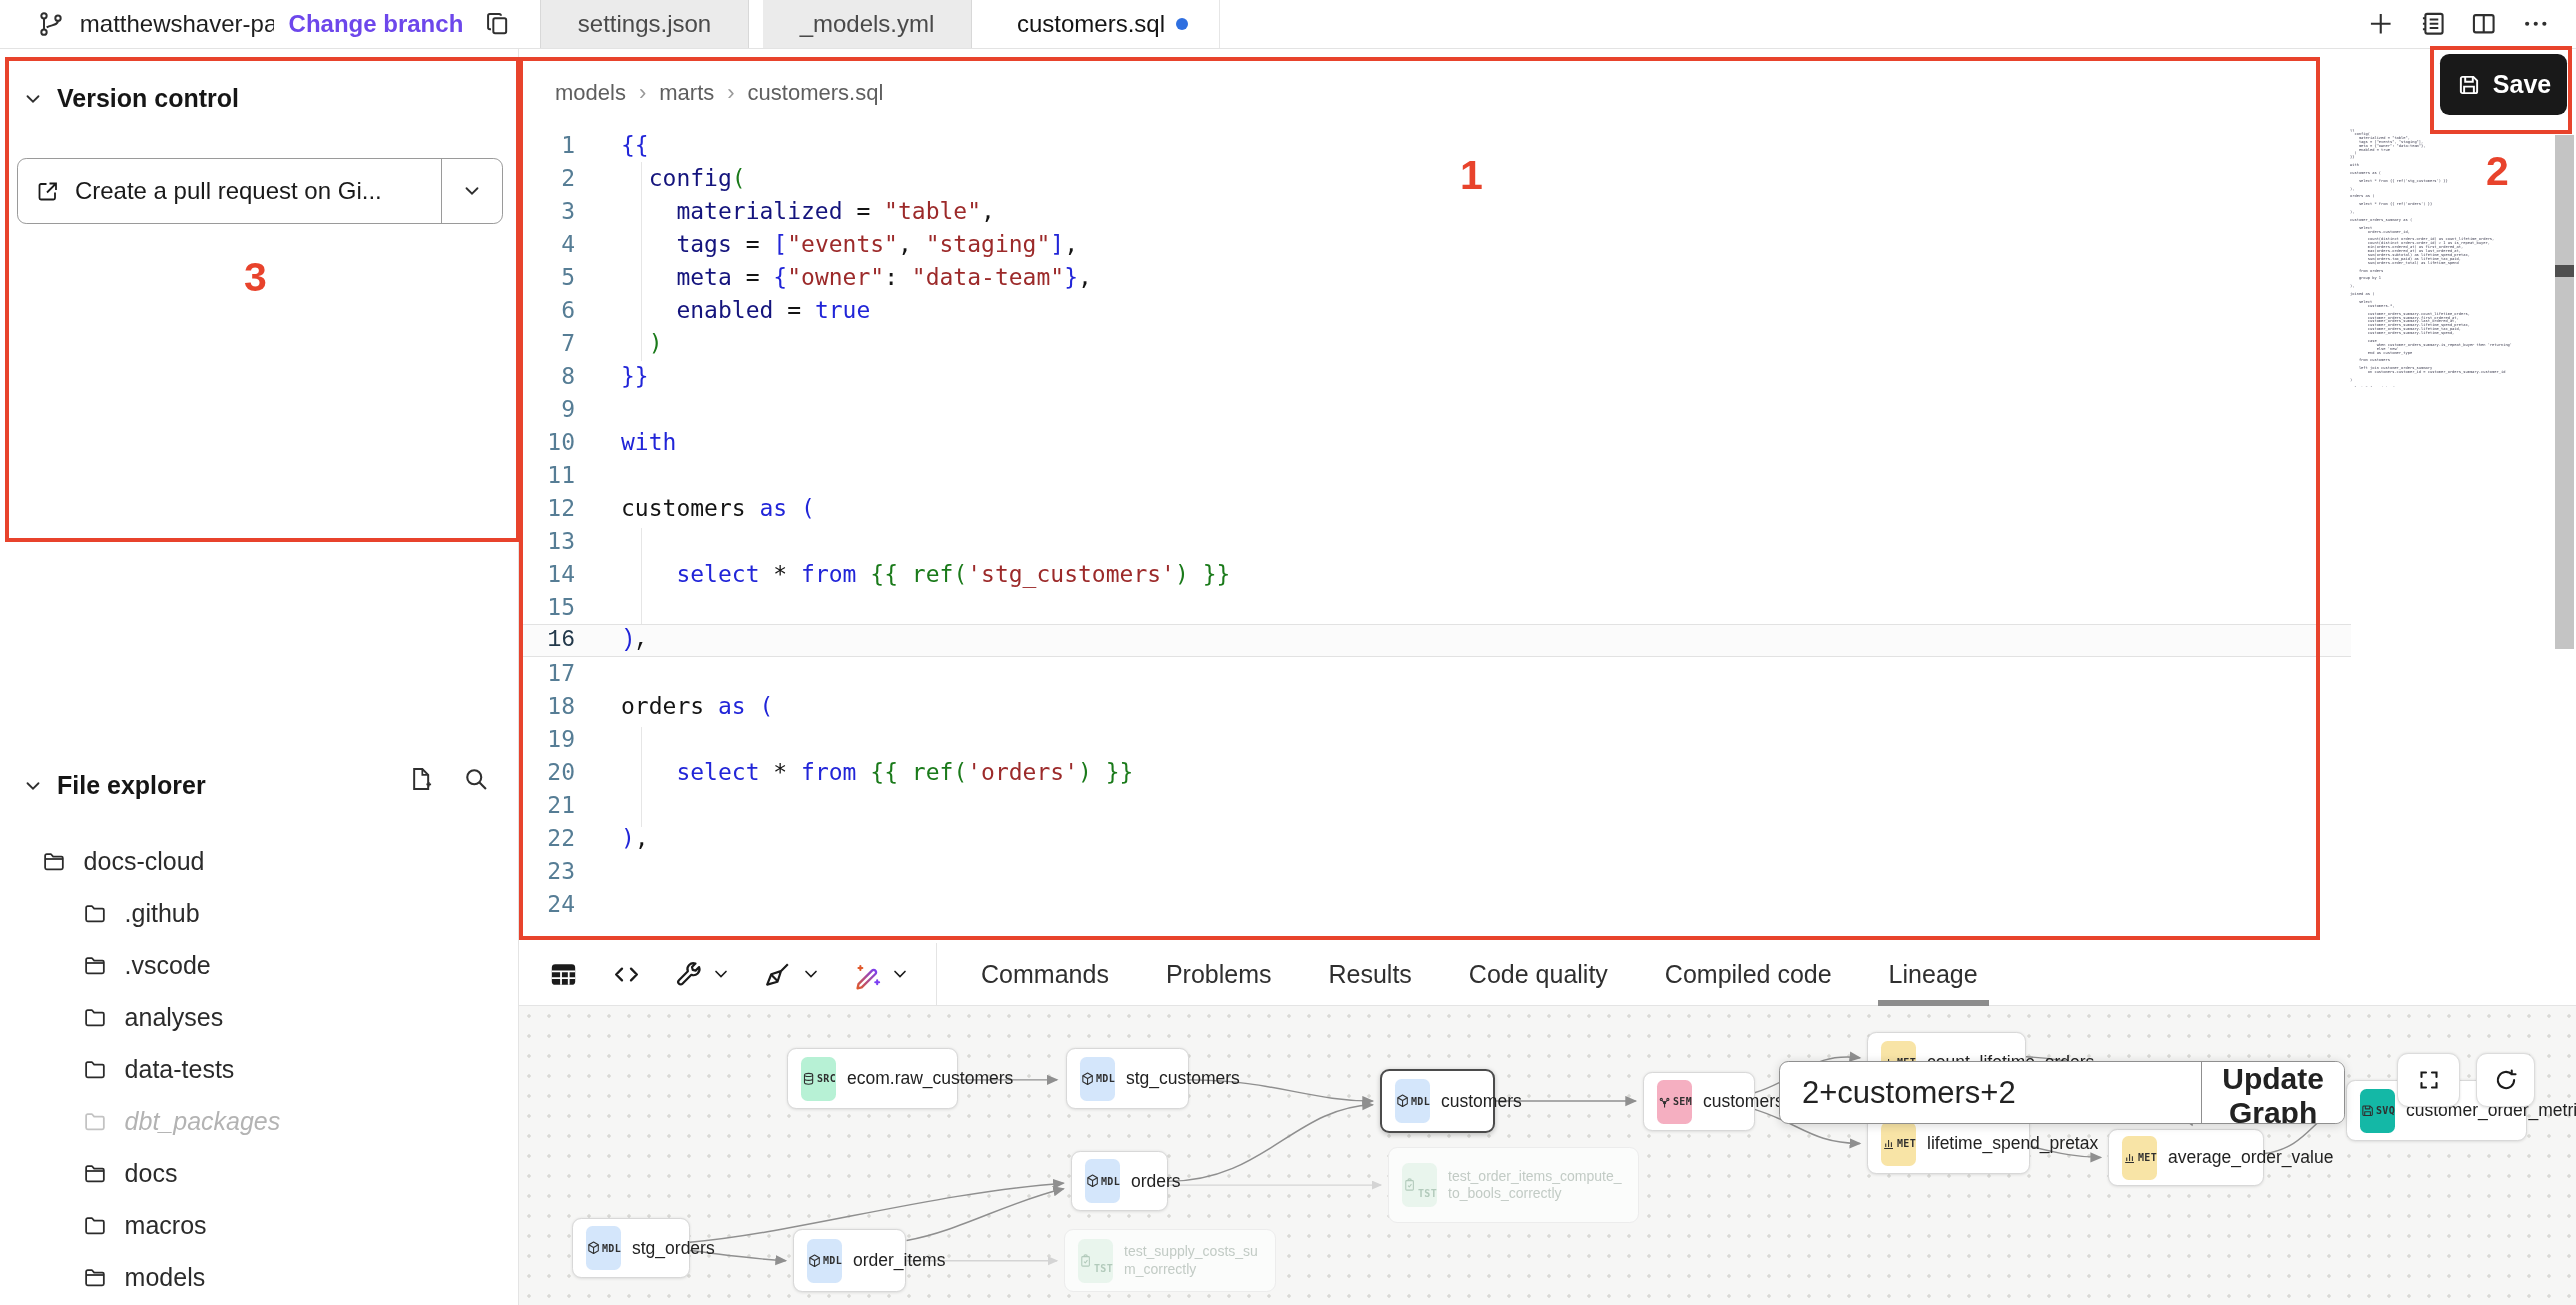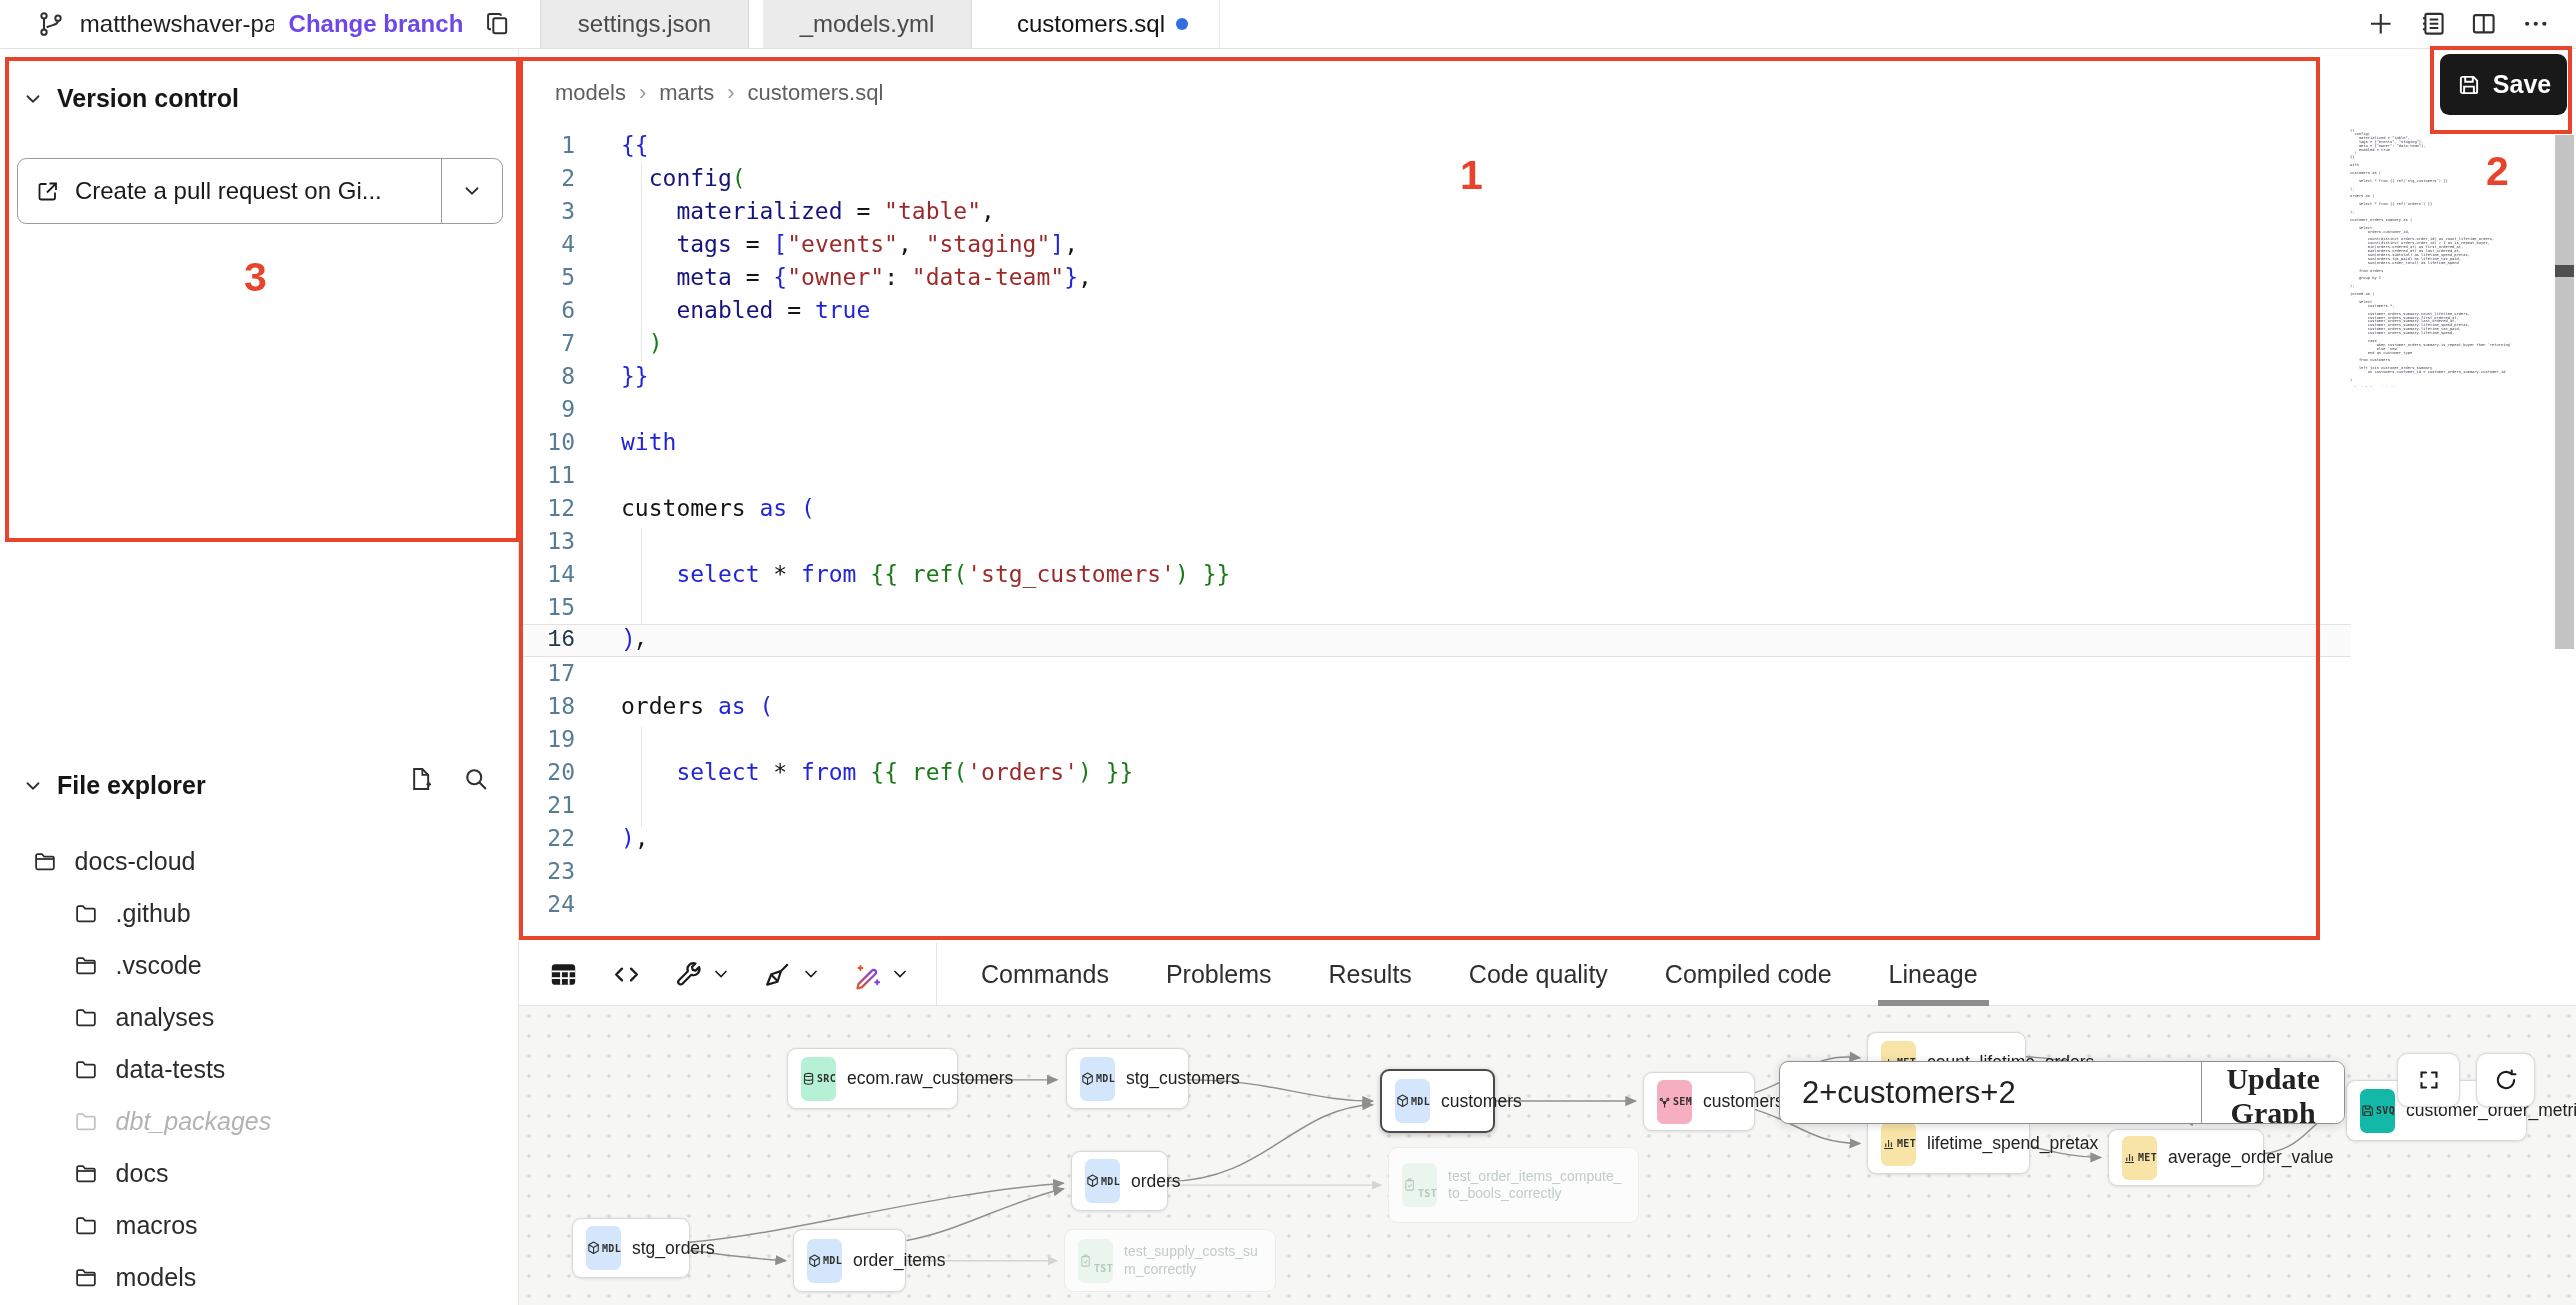--- a/index.html
+++ b/index.html
@@ -25,21 +25,21 @@
   .sidebar { position:absolute; left:0; top:49px; width:519px; height:1257px; background:#fff; border-right:0.9px solid #e4e4e4; }
   .section-header { display:flex; align-items:center; gap:13px; padding-left:22px; font-size:25px; font-weight:700; color:#161616; }
   .vc-header { position:absolute; left:0; top:35px; width:100%; }
   .pr-button { position:absolute; left:16.6px; top:109px; width:486px; height:66px; border:1.4px solid #9a9a9a; border-radius:9.2px; display:flex; align-items:stretch; background:#fff; overflow:hidden; }
   .pr-main { flex:1; display:flex; align-items:center; gap:14.8px; padding:0 18.5px; font-size:24px; color:#1a1a1a; white-space:nowrap; overflow:hidden; cursor:pointer; }
   .pr-main span { overflow:hidden; text-overflow:ellipsis; }
   .pr-caret { width:61px; border-left:1.4px solid #9a9a9a; display:flex; align-items:center; justify-content:center; cursor:pointer; }
   .fe-header { position:absolute; left:0; top:722px; width:100%; }
   .fe-actions { position:absolute; right:28px; top:716px; display:flex; gap:28px; }
   .fe-actions .icon { cursor:pointer; }
-  .file-list { position:absolute; left:0; top:786px; width:100%; }
+  .file-list { position:absolute; left:0; top:786px; width:100%;padding-left:9px; }
   .file-row { display:flex; align-items:center; gap:16.6px; height:52px; font-size:25px; color:#2b2b2b; cursor:pointer; }
   .file-row.muted { color:#b3b3b3; font-style:italic; }
   .file-row .icon { color:#2b2b2b; }
   .file-row.muted .icon { color:#c3c3c3; }
 
   
   .editor { position:absolute; left:519px; top:49px; width:2057px; height:894px; background:#fff; overflow:hidden; }
   .breadcrumb { position:absolute; left:36px; top:31px; display:flex; gap:13px; font-size:22px; color:#5f5f5f; }
   .breadcrumb .sep { color:#9a9a9a; }
   .code-area { position:absolute; left:0; top:80px; right:225px; bottom:0; font-family:"DejaVu Sans Mono", monospace; font-size:23px; }
@@ -75,21 +75,21 @@
   .lnode.faint { background:#fbfcfb; border-color:#ececec; box-shadow:none; }
   .lnode.faint .nlabel { color:#c2cbc5; font-size:14px; white-space:normal; word-break:break-all; line-height:1.25; }
   .nbadge { flex:none; width:35px; height:44px; border-radius:6.5px; display:flex; flex-direction:row; align-items:center; justify-content:center; gap:0.9px; }
   .nbadge .blabel { font-size:10px; font-weight:700; letter-spacing:0.3px; color:#2f2f2f; font-family:"DejaVu Sans Mono", monospace; }
   .lnode.faint .nbadge .blabel { color:#b2cabb;margin-top:16px; }
   .lnode.faint .nbadge svg { stroke:#b2cabb !important; }
 
   .graph-overlay { position:absolute; left:1260px; top:55px; width:566px; height:63px; background:#fff; border:1.8px solid #8f8f8f; border-radius:9.2px; display:flex; align-items:stretch; z-index:4; box-shadow:0 1.8px 9.2px rgba(0,0,0,.14); overflow:hidden; }
   .graph-search { flex:1; border:none; outline:none; font-size:31px; color:#222; padding-left:22px; font-family:"Liberation Sans", sans-serif; background:transparent; }
   .graph-overlay .odivider { width:1.8px; background:#8f8f8f; }
-  .update-graph { width:217px; border:none; background:#fff; font-size:30px; font-weight:600; color:#222; cursor:pointer; font-family:Liberation Serif, serif; }
+  .update-graph { width:217px; border:none; background:#fff; font-size:30px; font-weight:600; color:#222; cursor:pointer; font-family:Liberation Sans, sans-serif; }
   .canvas-btn { position:absolute; background:#fff; border:0.9px solid #dcdcdc; border-radius:11px; display:flex; align-items:center; justify-content:center; box-shadow:0 0.9px 2.8px rgba(0,0,0,.12); z-index:5; cursor:pointer; }
 
   
   .ann-box { position:absolute; border:4.6px solid #e8432c; pointer-events:none; z-index:50; }
   .ann-label { position:absolute; font-size:41px; font-weight:700; color:#e8432c; pointer-events:none; z-index:51; }
 </style>
 </head>
 <body>
 
 <div id="app">

